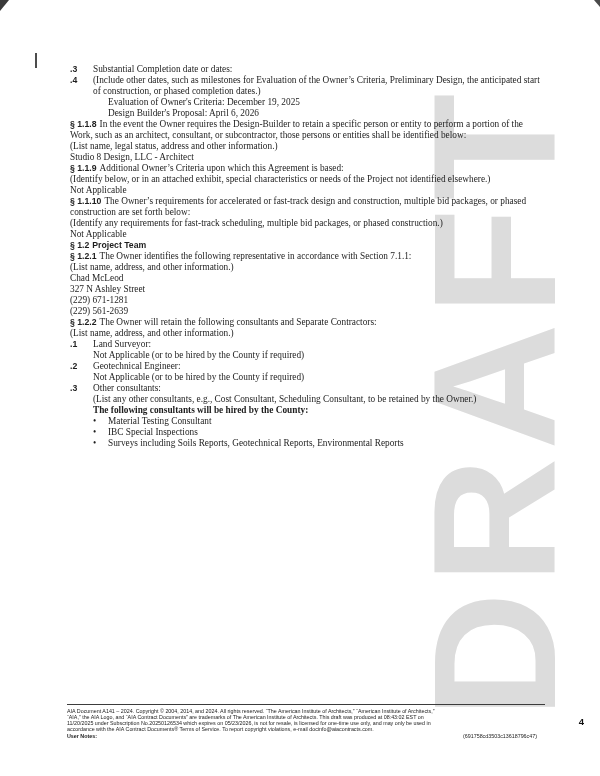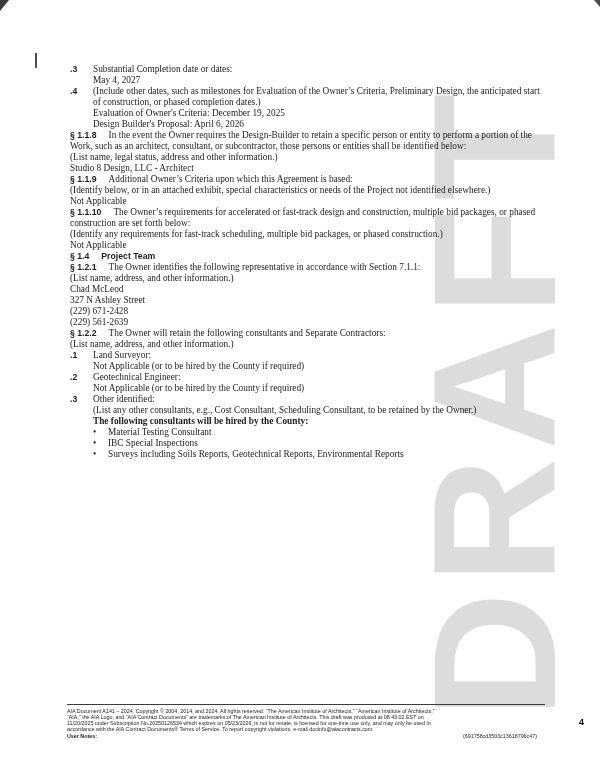--- a/index.html
+++ b/index.html
@@ -33,26 +33,26 @@
   .content {
     position:absolute; left:70px; top:64px; width:475px;
     line-height:11px; z-index:1;
   }
   .content p, .content div { margin:0; }
   .gap { margin-top:10px; }
   .sans {
     font-family:"Liberation Sans","DejaVu Sans",sans-serif;
     font-weight:bold; font-size:8.7px;
   }
-  .secnum { margin-right:12px; }
+  .secnum { margin-right:3px; }
   .note { }
   .numitem { display:flex; margin-left:35px; }
   .numitem .num { flex:0 0 23px; width:23px; }
   .ibody { flex:1; min-width:0; }
-  .milestones div { white-space:pre-wrap; }
+  .milestones div { white-space:pre-wrap;margin-left:15px; }
   .county-intro { margin-left:35px;font-weight:bold; }
   .bullets { margin-left:62px; }
   .bullet-row { display:flex; }
   .bullet-row .bullet { flex:0 0 15px; width:15px; }
   
   .footer {
     position:absolute; left:67px; top:704px; width:478px;
     border-top:1px solid #3c3c3c; padding-top:2.5px;
     font-family:"Liberation Sans","DejaVu Sans",sans-serif;
     font-size:5.35px; line-height:6.3px; color:#222; z-index:1;
@@ -76,21 +76,20 @@
   <div class="revbar"></div>
 
   <div class="watermark">DRAFT</div>
 
   <div class="content">
 
     <div class="numitem">
       <span class="num sans">.3</span>
       <div class="ibody">
         <p>Substantial Completion date or dates:</p>
-        <p class="gap">May 4, 2027</p>
       </div>
     </div>
 
     <div class="numitem gap">
       <span class="num sans">.4</span>
       <div class="ibody">
         <div class="note">(Include other dates, such as milestones for Evaluation of the Owner’s Criteria, Preliminary Design, the anticipated start of construction, or phased completion dates.)</div>
         <div class="milestones gap">
           <div>Evaluation of Owner's Criteria: December 19, 2025</div>
           <div>Design Builder's Proposal: April 6, 2026</div>
@@ -110,31 +109,31 @@
     <div class="note">(Identify below, or in an attached exhibit, special characteristics or needs of the Project not identified elsewhere.)</div>
     <p class="gap">Not Applicable</p>
 
     <p class="gap">
       <span class="sans secnum">§ 1.1.10</span><span>The Owner’s requirements for accelerated or fast-track design and construction, multiple bid packages, or phased construction are set forth below:</span>
     </p>
     <div class="note">(Identify any requirements for fast-track scheduling, multiple bid packages, or phased construction.)</div>
     <p class="gap">Not Applicable</p>
 
     <p class="gap sans">
-      <span class="secnum">§ 1.4</span><span>Project Team</span>
+      <span class="secnum">§ 1.2</span><span>Project Team</span>
     </p>
 
     <p>
       <span class="sans secnum">§ 1.2.1</span><span>The Owner identifies the following representative in accordance with Section 7.1.1:</span>
     </p>
     <div class="note">(List name, address, and other information.)</div>
     <div class="gap">
       <div>Chad McLeod</div>
       <div>327 N Ashley Street</div>
-      <div>(229) 671-2428</div>
+      <div>(229) 671-1281</div>
       <div>(229) 561-2639</div>
     </div>
 
     <p class="gap">
       <span class="sans secnum">§ 1.2.2</span><span>The Owner will retain the following consultants and Separate Contractors:</span>
     </p>
     <div class="note">(List name, address, and other information.)</div>
 
     <div class="numitem gap">
       <span class="num sans">.1</span>
@@ -148,21 +147,21 @@
       <span class="num sans">.2</span>
       <div class="ibody">
         <p>Geotechnical Engineer:</p>
         <p class="gap">Not Applicable (or to be hired by the County if required)</p>
       </div>
     </div>
 
     <div class="numitem gap">
       <span class="num sans">.3</span>
       <div class="ibody">
-        <p>Other identified:</p>
+        <p>Other consultants:</p>
         <div class="note">(List any other consultants, e.g., Cost Consultant, Scheduling Consultant, to be retained by the Owner.)</div>
         <div class="county-intro gap">The following consultants will be hired by the County:</div>
         <div class="bullets">
           <div class="bullet-row">
             <span class="bullet">•</span>
             <span>Material Testing Consultant</span>
           </div>
           <div class="bullet-row">
             <span class="bullet">•</span>
             <span>IBC Special Inspections</span>

